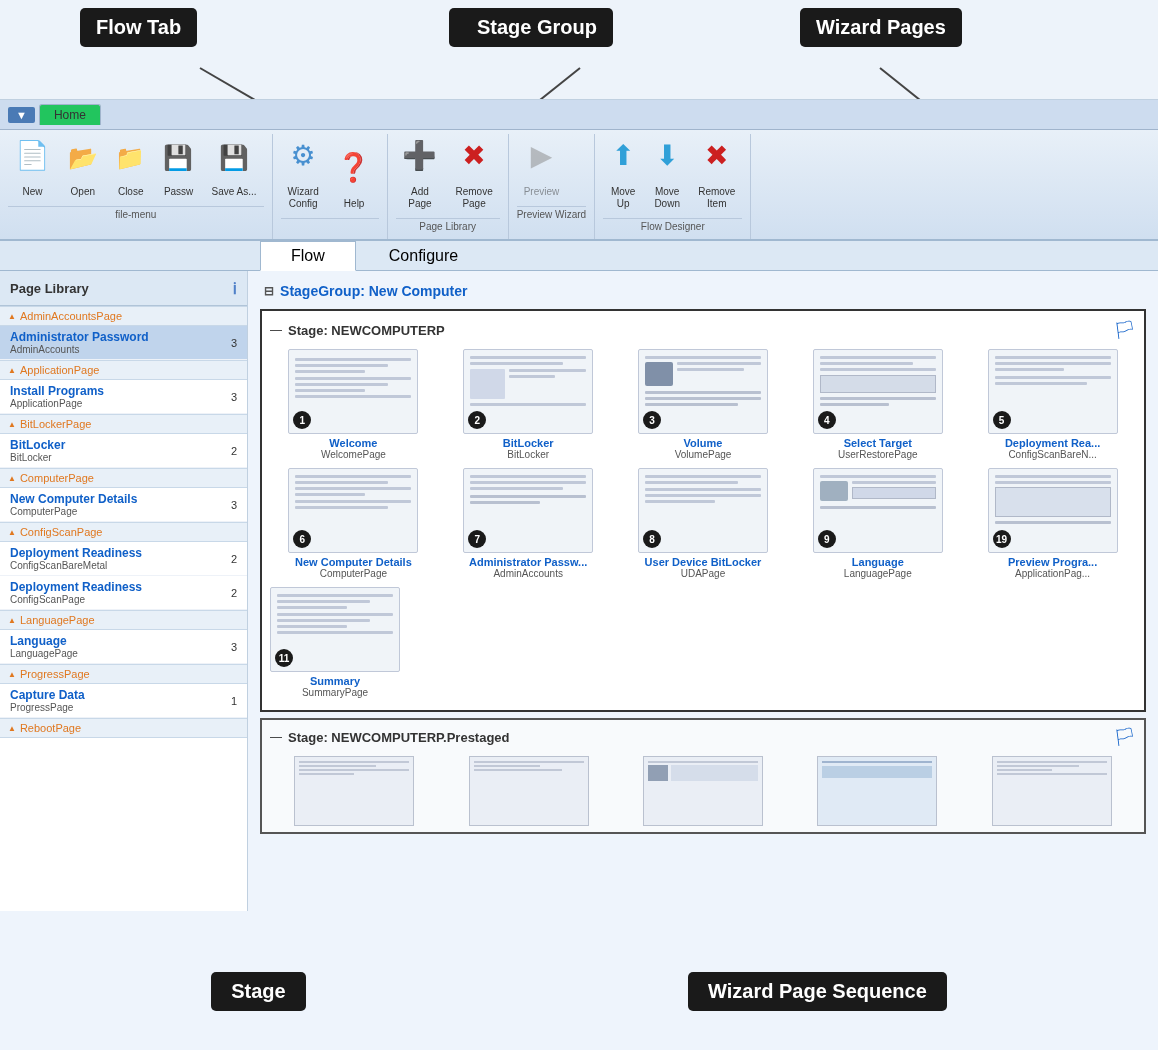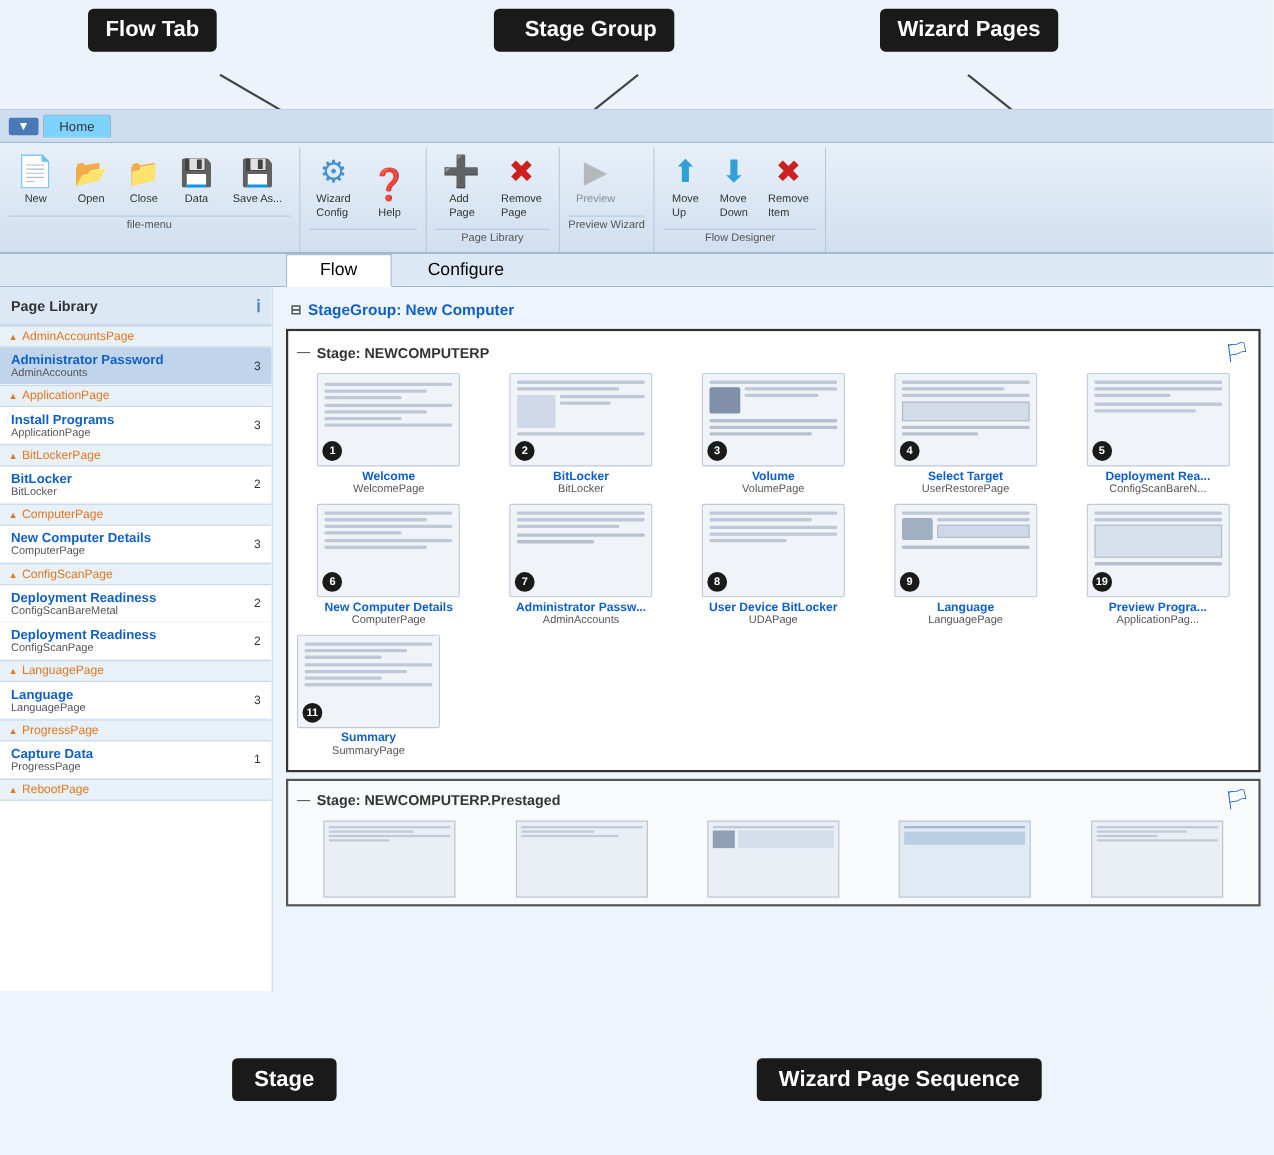--- a/index.html
+++ b/index.html
@@ -18,21 +18,21 @@
       background: #4a7ab5;
       color: white;
       border: none;
       padding: 2px 8px;
       font-size: 11px;
       margin-right: 4px;
       border-radius: 2px;
       cursor: pointer;
     }
     .home-tab {
-      background: #7dd3fc;
+      background: #22c55e;
       color: #333;
       border: 1px solid #a0b4cc;
       border-bottom: none;
       padding: 3px 14px;
       font-size: 12px;
       border-radius: 3px 3px 0 0;
       cursor: pointer;
     }
 
     
@@ -68,21 +68,21 @@
       flex-direction: column;
       align-items: center;
       cursor: pointer;
       padding: 3px 6px;
       border-radius: 3px;
       border: 1px solid transparent;
       background: transparent;
       min-width: 40px;
     }
     .ribbon-btn .icon { font-size: 24px; line-height: 1; }
-    .ribbon-btn .label { font-size: 10px; color: #333; text-align: left; line-height: 1.2; margin-top: 6px; }
+    .ribbon-btn .label { font-size: 10px; color: #333; text-align: center; line-height: 1.2; margin-top: 16px; }
     .ribbon-btn.large .icon { font-size: 32px; }
 
     
     .tab-bar {
       background: #dce8f4;
       display: flex;
       padding: 0 260px;
       border-bottom: 1px solid #a0b8d0;
     }
     .tab-item {
@@ -363,21 +363,21 @@
         <button class="ribbon-btn">
           <span class="icon" style="color:#e09820;">📂</span>
           <span class="label">Open</span>
         </button>
         <button class="ribbon-btn">
           <span class="icon" style="color:#e09820;">📁</span>
           <span class="label">Close</span>
         </button>
         <button class="ribbon-btn">
           <span class="icon" style="color:#5080c8;">💾</span>
-          <span class="label">Data</span>
+          <span class="label">Passw</span>
         </button>
         <button class="ribbon-btn">
           <span class="icon" style="color:#3060a8;">💾</span>
           <span class="label">Save As...</span>
         </button>
       </div>
       <div class="ribbon-group-label">file-menu</div>
     </div>
 
     <div class="ribbon-group">

